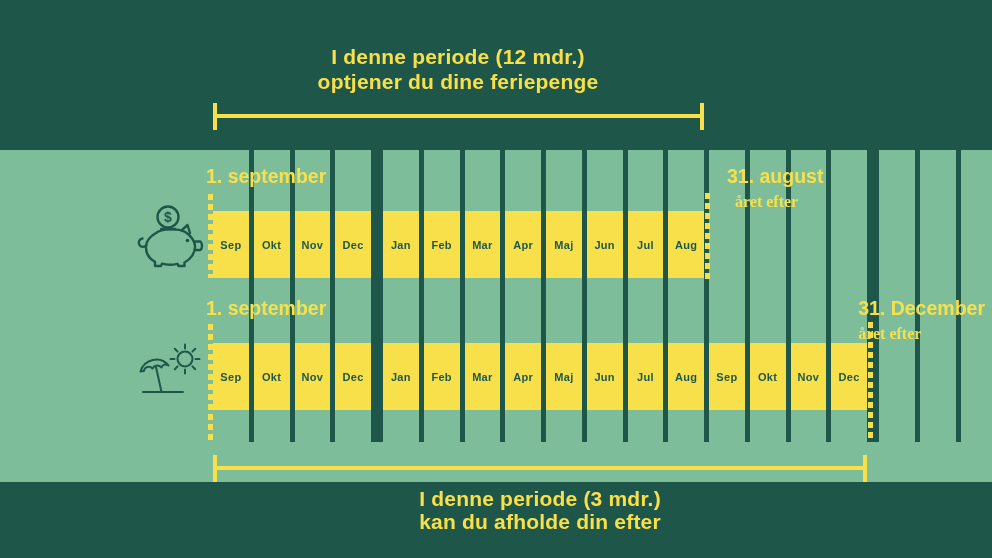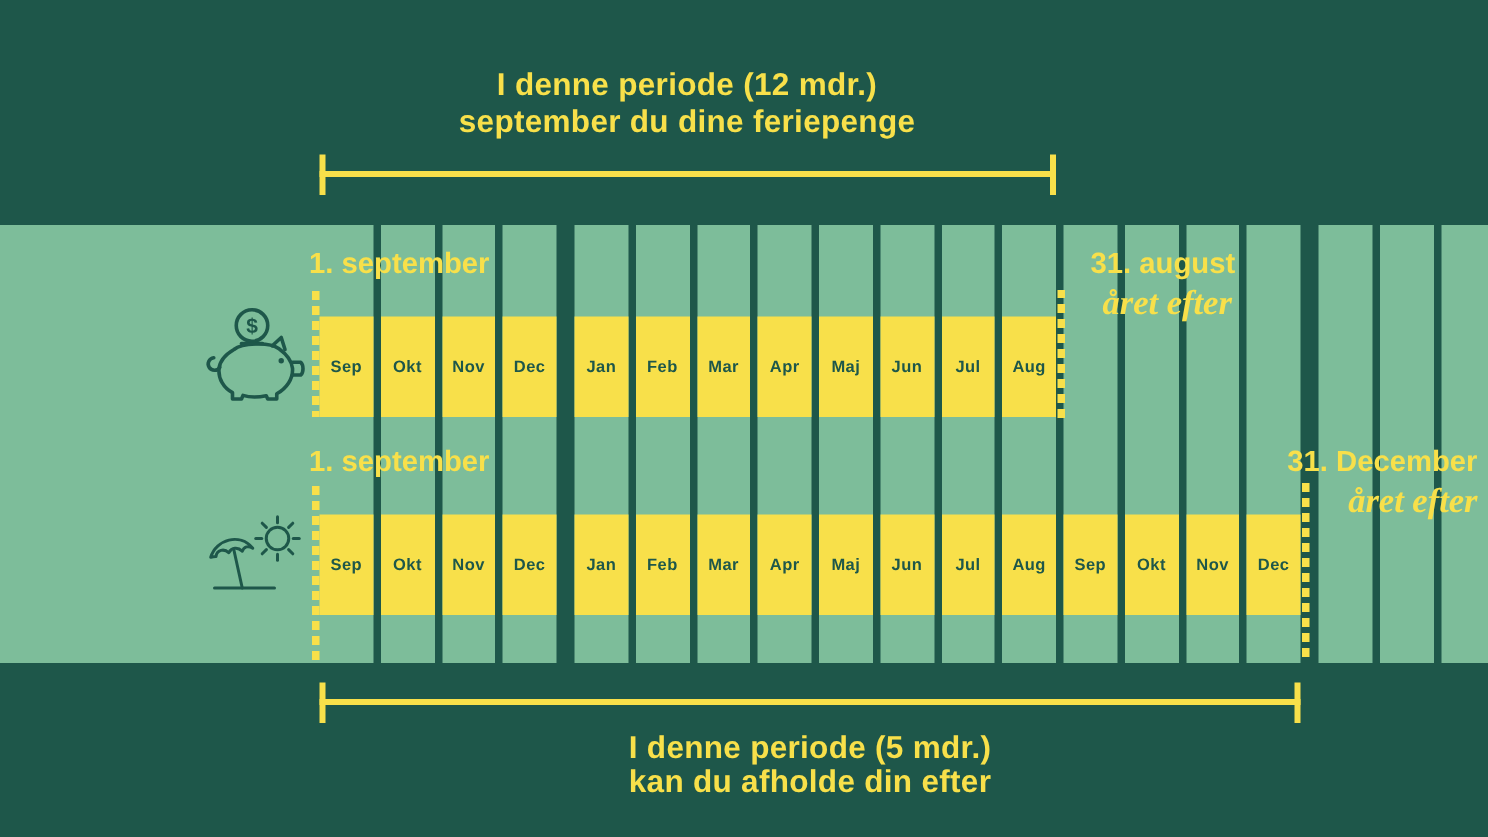--- a/index.html
+++ b/index.html
@@ -3,21 +3,21 @@
 <meta charset="utf-8">
 <style>
   html,body{margin:0;padding:0;background:#1E574A;}
   .stage{
     position:relative;width:992px;height:558px;overflow:hidden;
     background:var(--dark,#1E574A);
     font-family:"Liberation Sans","DejaVu Sans",sans-serif;
     padding-left:12px;
     --dark:#1E574A; --light:#7DBD9A; --yellow:#F8E04A;
   }
-  .band{position:absolute;left:0;top:150px;width:992px;height:292px;background:var(--light);}
+  .band{position:absolute;left:0;top:150px;width:992px;height:332px;background:var(--light);}
   .vdiv{position:absolute;top:0;height:292px;background:var(--dark);}
   .mcell{
     position:absolute;height:67px;background:var(--yellow);
     display:flex;align-items:center;justify-content:center;
   }
   .mcell span{
     color:var(--dark);font-weight:700;font-size:11px;letter-spacing:.3px;
   }
   .dotted{
     position:absolute;width:5px;
@@ -28,35 +28,35 @@
     font-weight:700;font-size:21px;line-height:25px;letter-spacing:.2px;
   }
   .bracket{position:absolute;height:27px;}
   .bracket .bar{position:absolute;left:0;right:0;top:11px;height:4px;background:var(--yellow);}
   .bracket .tick{position:absolute;top:0;bottom:0;width:4px;background:var(--yellow);}
   .bracket .tick.l{left:0;}
   .bracket .tick.r{right:0;}
   .datelabel{position:absolute;color:var(--yellow);font-weight:700;font-size:19.5px;line-height:24px;}
   .datelabel .sub{
     font-family:"Liberation Serif","DejaVu Serif",serif;
-    font-style:italic;font-weight:700;font-size:23px;line-height:24px;margin-top:2px;
-  }
-  .datelabel.alignright{text-align:right;}
+    font-weight:700;font-size:16px;line-height:24px;margin-top:2px;
+  }
+  .datelabel.alignright{}
   .datelabel .sub.indent{margin-left:8px;}
   .rowicon{position:absolute;color:var(--dark);}
   .rowicon svg{display:block;}
 </style>
 </head>
 <body>
 
 <div class="stage" style="--dark: #1E574A; --light: #7DBD9A; --yellow: #F8E04A;">
 
   <div class="caption" style="left:204px;top:44px;width:508px;">
     <div>I denne periode (12 mdr.)</div>
-    <div>september du dine feriepenge</div>
+    <div>optjener du dine feriepenge</div>
   </div>
 
   <div class="bracket" id="bracket-top" style="top: 103px; left: 213px; width: 491px;">
     <div class="tick l"></div>
     <div class="bar"></div>
     <div class="tick r"></div>
   </div>
 
   <div class="band" id="band">
       <div class="vdiv" style="left: 248.75px; width: 5px;"></div>
@@ -209,17 +209,17 @@
     </svg>
   </div>
 
   <div class="bracket" id="bracket-bottom" style="top: 455px; left: 213px; width: 654px;">
     <div class="tick l"></div>
     <div class="bar"></div>
     <div class="tick r"></div>
   </div>
 
   <div class="caption" style="left:290px;top:487px;width:500px;line-height:23px;">
-    <div>I denne periode (5 mdr.)</div>
+    <div>I denne periode (3 mdr.)</div>
     <div>kan du afholde din efter</div>
   </div>
 
 </div>
 
 </body></html>

